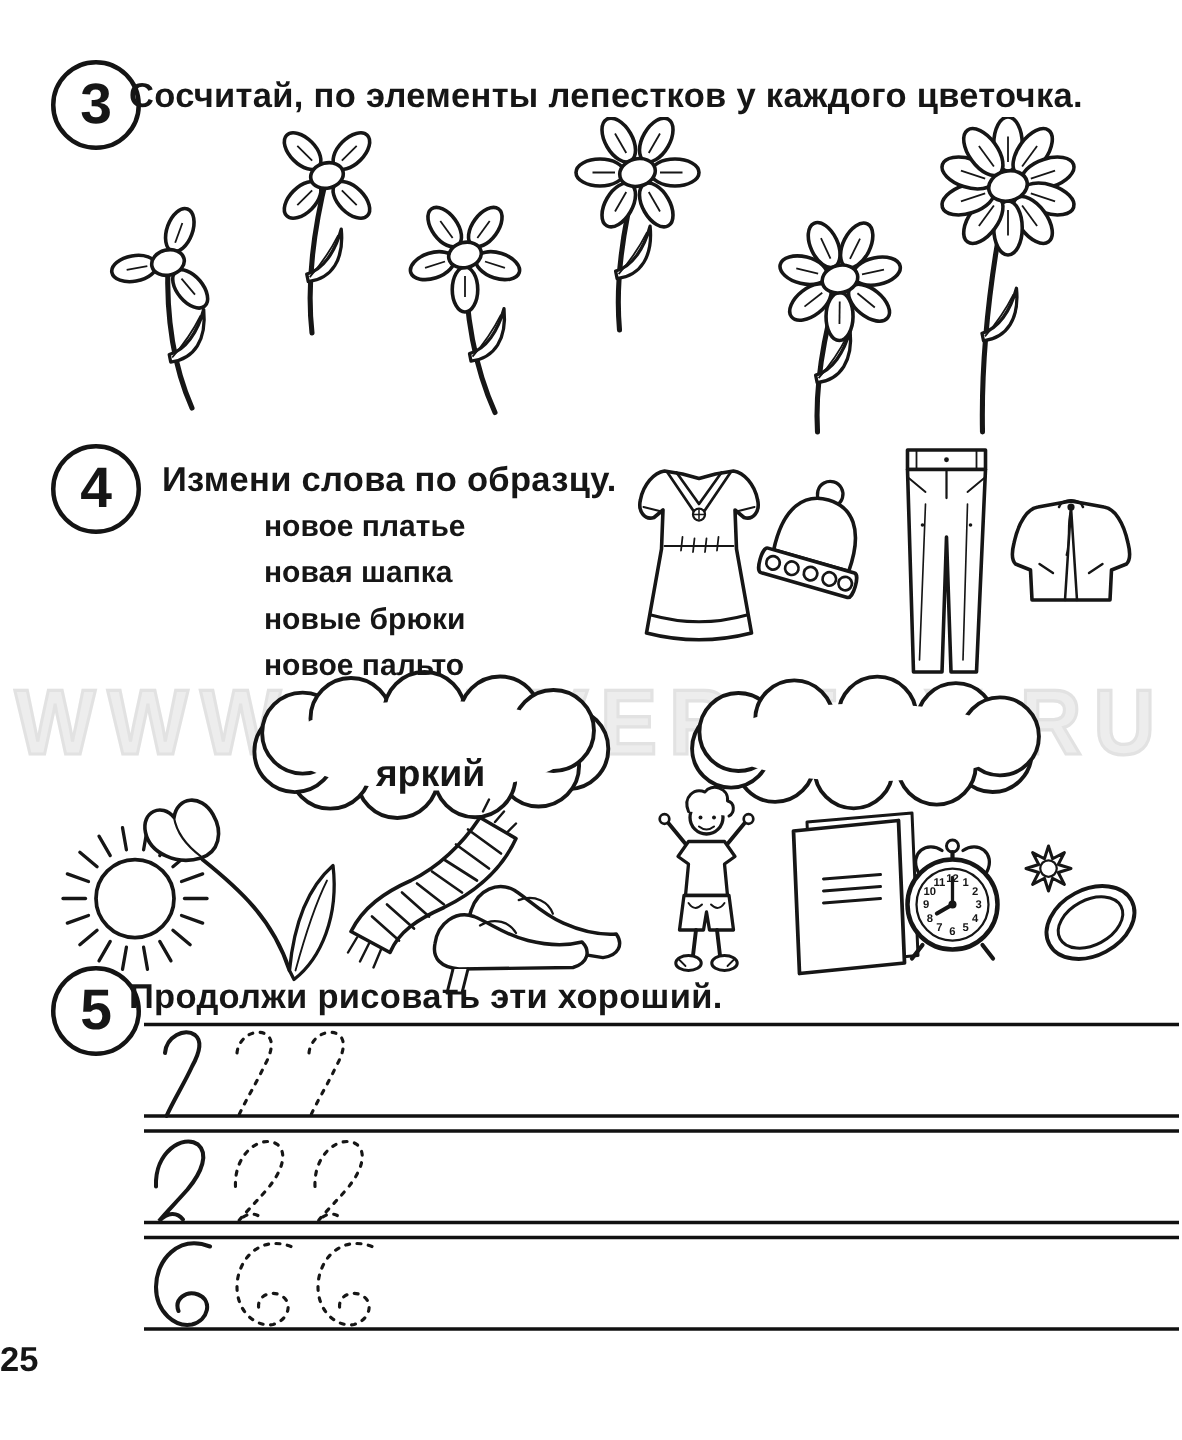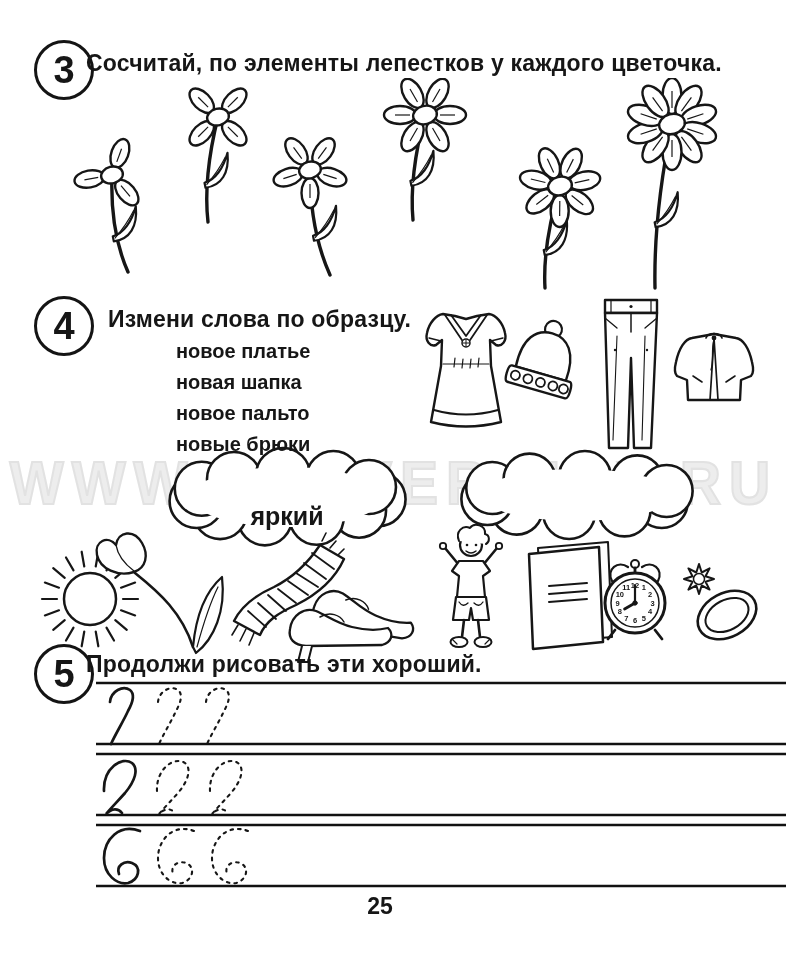--- a/index.html
+++ b/index.html
@@ -9,21 +9,21 @@
          background:#fff;display:flex;align-items:center;justify-content:center;
          font-size:38px;font-weight:bold;z-index:3;}
   .instruction{position:absolute;font-size:23px;font-weight:600;letter-spacing:.2px;
                white-space:nowrap;z-index:3;}
   .words{position:absolute;left:176px;top:336px;font-size:20px;font-weight:600;
          line-height:31px;z-index:3;}
   .bubble-label{position:absolute;font-size:25px;font-weight:700;text-align:center;z-index:4;margin-top:22px;}
   .watermark{position:absolute;left:0;top:449px;width:788px;text-align:center;
              font-size:57px;font-weight:bold;letter-spacing:8px;color:#ededed;
              -webkit-text-stroke:2px #e2e2e2;transform:scaleY(1.08);white-space:nowrap;z-index:1;}
-  .pagenum{position:absolute;left:0;top:893px;width:760px;text-align:center;
+  .pagenum{position:absolute;left:0;top:893px;width:760px;text-align:left;
            font-size:23px;font-weight:600;z-index:3;}
   svg.layer{position:absolute;z-index:2;}
 </style>
 </head>
 <body>
 
 <div class="page">
 
   <div class="watermark">WWW.CLEVER-TOY.RU</div>
 
@@ -140,22 +140,22 @@
       </g>
     </svg>
 
   <div class="badge" style="left:34px;top:296px">
     <span>4</span>
   </div>
   <div class="instruction" style="left:108px;top:306px">Измени слова по образцу.</div>
   <div class="words">
     <div>новое платье</div>
     <div>новая шапка</div>
+    <div>новые брюки</div>
     <div>новое пальто</div>
-    <div>новые брюки</div>
   </div>
 
   <svg class="layer" style="left:405px;top:288px" width="360" height="175" viewBox="0 0 360 175" stroke="#161616" fill="none" stroke-linejoin="round" stroke-linecap="round">
     <g>
       <path d="M38,26 C31,27 24,35 22,45 C20,53 25,59 31,57 L37,52 L36,78 L26,134 Q61,143 96,134 L86,78 L85,52 L91,57 C97,59 102,53 100,45 C98,35 91,27 84,26 L72,28 L61,31 L50,28 Z" fill="#fff" stroke-width="2.4"></path>
       <path d="M40,27 L61,58 L82,27 M46,27 L61,48 L76,27" stroke-width="1.8"></path>
       <circle cx="61" cy="55" r="4" stroke-width="1.5" fill="#fff"></circle>
       <path d="M58,55 L64,55 M61,52 L61,58" stroke-width="1"></path>
       <path d="M38,76 L84,76 M50,70 L49,79 M58,71 L57,80 M66,71 L65,80 M74,70 L73,79" stroke-width="1.2"></path>
       <path d="M29,122 Q61,131 93,122" stroke-width="2"></path>

